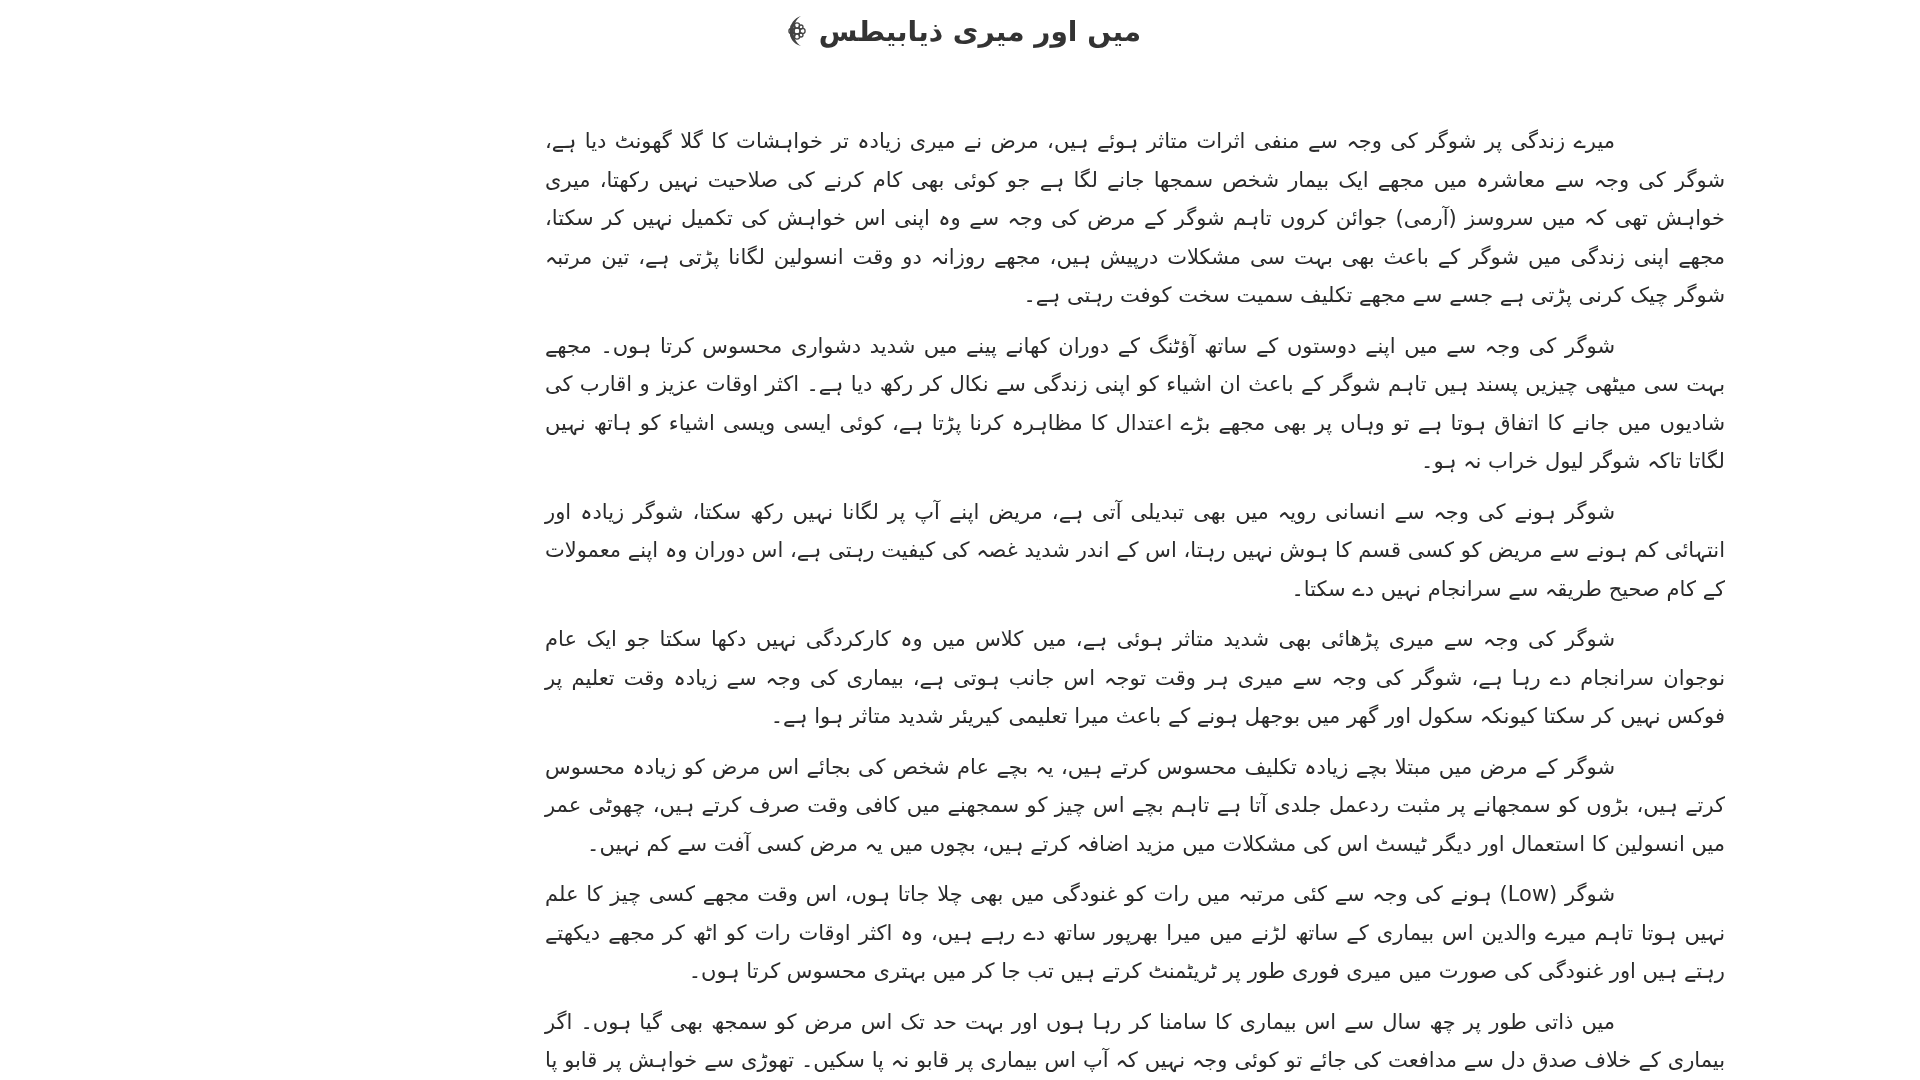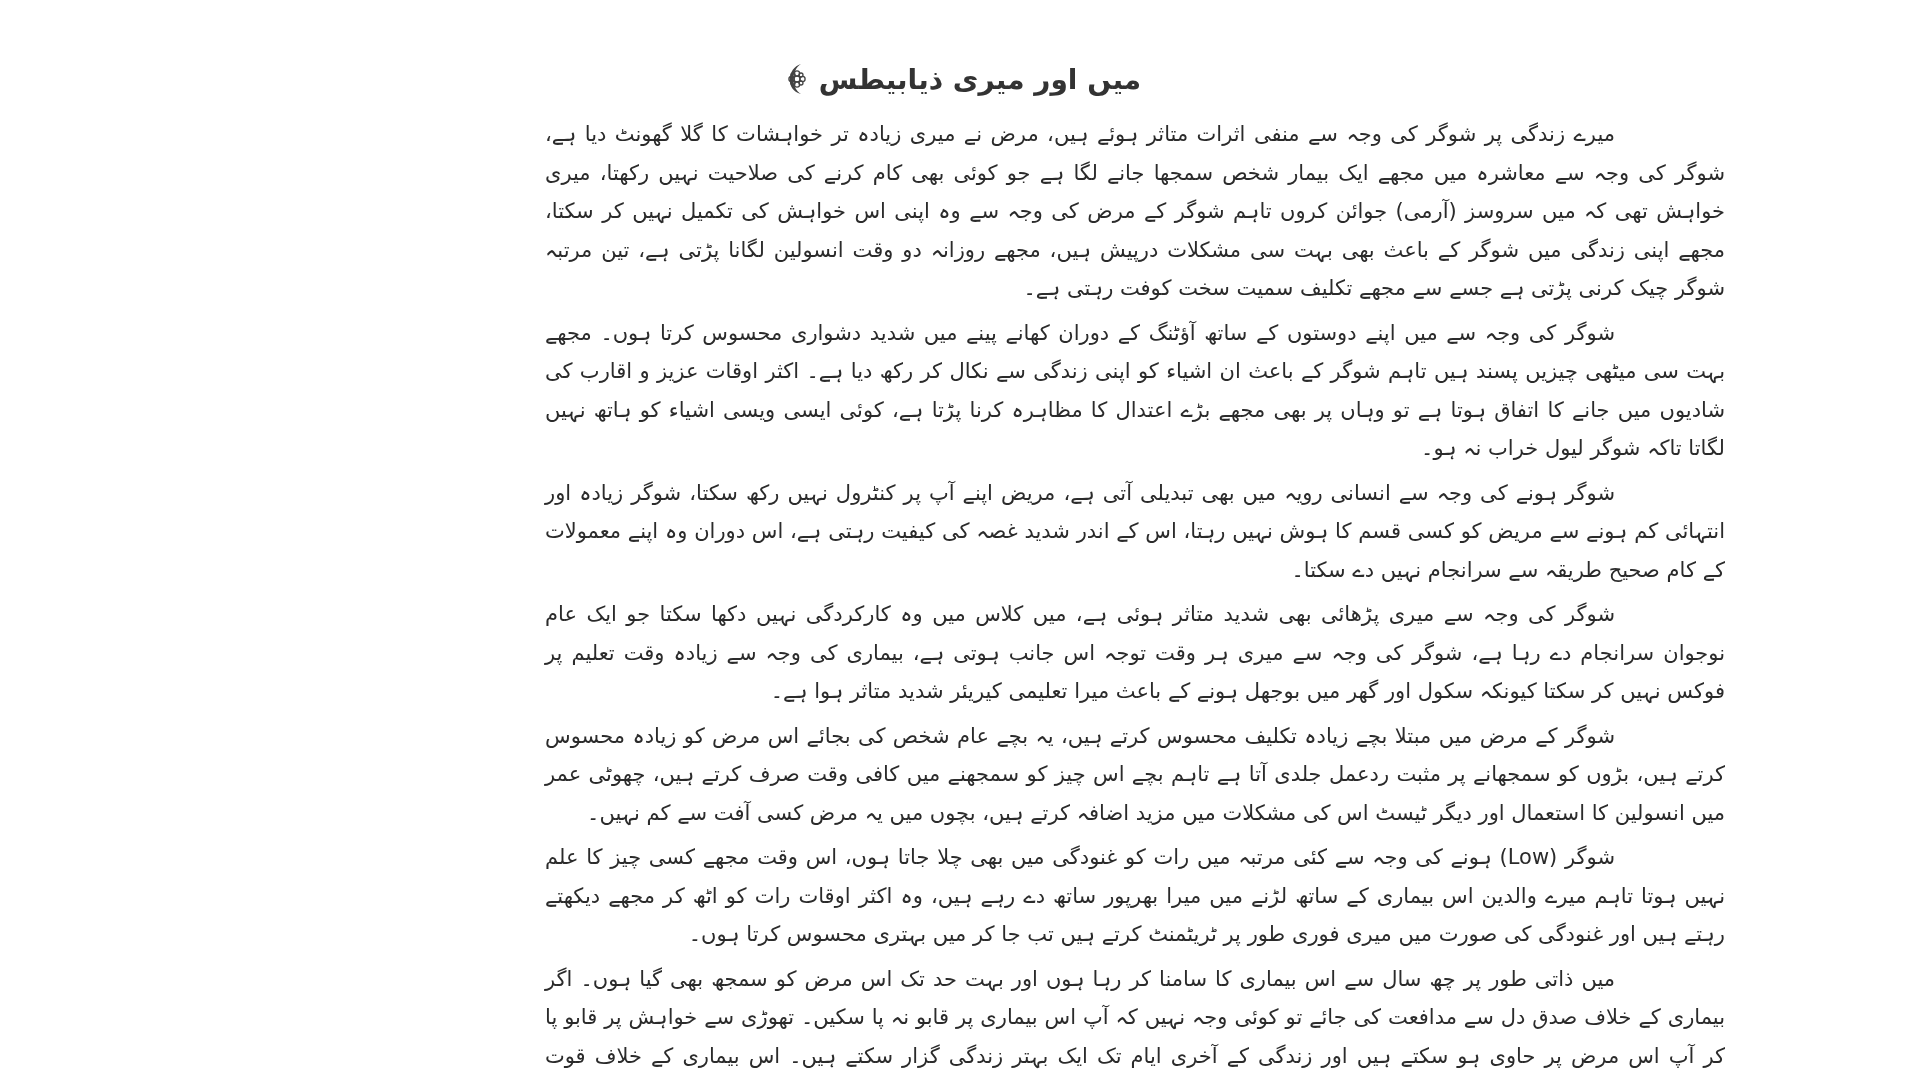--- a/index.html
+++ b/index.html
@@ -22,21 +22,20 @@
       width: 1920px;
       height: 1080px;
     }
     .title-wrap {
       position: absolute;
       top: 14px;
       left: 0;
       width: 1920px;
       text-align: center;
       direction: rtl;
-      margin-top: 48px;
     }
     .title {
       display: inline-flex;
       align-items: center;
       gap: 10px;
       font-size: 28px;
       font-weight: bold;
       color: #333;
     }
     .ornament {
@@ -49,21 +48,21 @@
       top: 110px;
       left: 545px;
       width: 1180px;
       direction: rtl;
       text-align: justify;
       font-size: 21px;
       line-height: 38.5px;
       color: #2b2b2b;
     }
     .para {
-      margin: 5px 0 6px 0;
+      margin: 12px 0 6px 0;
       text-indent: 110px;
     }
   </style>
 </head>
 <body>
 
 <div class="page">
 
   <div class="title-wrap">
     <div class="title">
@@ -83,20 +82,20 @@
             <circle cx="14" cy="21" r="2"></circle>
           </g>
         </svg>
       </span>
     </div>
   </div>
 
   <div class="body-text">
     <p class="para">میرے زندگی پر شوگر کی وجہ سے منفی اثرات متاثر ہوئے ہیں، مرض نے میری زیادہ تر خواہشات کا گلا گھونٹ دیا ہے، شوگر کی وجہ سے معاشرہ میں مجھے ایک بیمار شخص سمجھا جانے لگا ہے جو کوئی بھی کام کرنے کی صلاحیت نہیں رکھتا، میری خواہش تھی کہ میں سروسز (آرمی) جوائن کروں تاہم شوگر کے مرض کی وجہ سے وہ اپنی اس خواہش کی تکمیل نہیں کر سکتا، مجھے اپنی زندگی میں شوگر کے باعث بھی بہت سی مشکلات درپیش ہیں، مجھے روزانہ دو وقت انسولین لگانا پڑتی ہے، تین مرتبہ شوگر چیک کرنی پڑتی ہے جسے سے مجھے تکلیف سمیت سخت کوفت رہتی ہے۔</p>
     <p class="para">شوگر کی وجہ سے میں اپنے دوستوں کے ساتھ آؤٹنگ کے دوران کھانے پینے میں شدید دشواری محسوس کرتا ہوں۔ مجھے بہت سی میٹھی چیزیں پسند ہیں تاہم شوگر کے باعث ان اشیاء کو اپنی زندگی سے نکال کر رکھ دیا ہے۔ اکثر اوقات عزیز و اقارب کی شادیوں میں جانے کا اتفاق ہوتا ہے تو وہاں پر بھی مجھے بڑے اعتدال کا مظاہرہ کرنا پڑتا ہے، کوئی ایسی ویسی اشیاء کو ہاتھ نہیں لگاتا تاکہ شوگر لیول خراب نہ ہو۔</p>
-    <p class="para">شوگر ہونے کی وجہ سے انسانی رویہ میں بھی تبدیلی آتی ہے، مریض اپنے آپ پر کنٹرول نہیں رکھ سکتا، شوگر زیادہ اور انتہائی کم ہونے سے مریض کو کسی قسم کا ہوش نہیں رہتا، اس کے اندر شدید غصہ کی کیفیت رہتی ہے، اس دوران وہ اپنے معمولات کے کام صحیح طریقہ سے سرانجام نہیں دے سکتا۔</p>
+    <p class="para">شوگر ہونے کی وجہ سے انسانی رویہ میں بھی تبدیلی آتی ہے، مریض اپنے آپ پر لگانا نہیں رکھ سکتا، شوگر زیادہ اور انتہائی کم ہونے سے مریض کو کسی قسم کا ہوش نہیں رہتا، اس کے اندر شدید غصہ کی کیفیت رہتی ہے، اس دوران وہ اپنے معمولات کے کام صحیح طریقہ سے سرانجام نہیں دے سکتا۔</p>
     <p class="para">شوگر کی وجہ سے میری پڑھائی بھی شدید متاثر ہوئی ہے، میں کلاس میں وہ کارکردگی نہیں دکھا سکتا جو ایک عام نوجوان سرانجام دے رہا ہے، شوگر کی وجہ سے میری ہر وقت توجہ اس جانب ہوتی ہے، بیماری کی وجہ سے زیادہ وقت تعلیم پر فوکس نہیں کر سکتا کیونکہ سکول اور گھر میں بوجھل ہونے کے باعث میرا تعلیمی کیریئر شدید متاثر ہوا ہے۔</p>
     <p class="para">شوگر کے مرض میں مبتلا بچے زیادہ تکلیف محسوس کرتے ہیں، یہ بچے عام شخص کی بجائے اس مرض کو زیادہ محسوس کرتے ہیں، بڑوں کو سمجھانے پر مثبت ردعمل جلدی آتا ہے تاہم بچے اس چیز کو سمجھنے میں کافی وقت صرف کرتے ہیں، چھوٹی عمر میں انسولین کا استعمال اور دیگر ٹیسٹ اس کی مشکلات میں مزید اضافہ کرتے ہیں، بچوں میں یہ مرض کسی آفت سے کم نہیں۔</p>
     <p class="para">شوگر (Low) ہونے کی وجہ سے کئی مرتبہ میں رات کو غنودگی میں بھی چلا جاتا ہوں، اس وقت مجھے کسی چیز کا علم نہیں ہوتا تاہم میرے والدین اس بیماری کے ساتھ لڑنے میں میرا بھرپور ساتھ دے رہے ہیں، وہ اکثر اوقات رات کو اٹھ کر مجھے دیکھتے رہتے ہیں اور غنودگی کی صورت میں میری فوری طور پر ٹریٹمنٹ کرتے ہیں تب جا کر میں بہتری محسوس کرتا ہوں۔</p>
     <p class="para">میں ذاتی طور پر چھ سال سے اس بیماری کا سامنا کر رہا ہوں اور بہت حد تک اس مرض کو سمجھ بھی گیا ہوں۔ اگر بیماری کے خلاف صدق دل سے مدافعت کی جائے تو کوئی وجہ نہیں کہ آپ اس بیماری پر قابو نہ پا سکیں۔ تھوڑی سے خواہش پر قابو پا کر آپ اس مرض پر حاوی ہو سکتے ہیں اور زندگی کے آخری ایام تک ایک بہتر زندگی گزار سکتے ہیں۔ اس بیماری کے خلاف قوت مدافعت بڑھا کر جہاد کیا جا سکتا ہے۔</p>
   </div>
 
 </div>
 
 </body></html>

